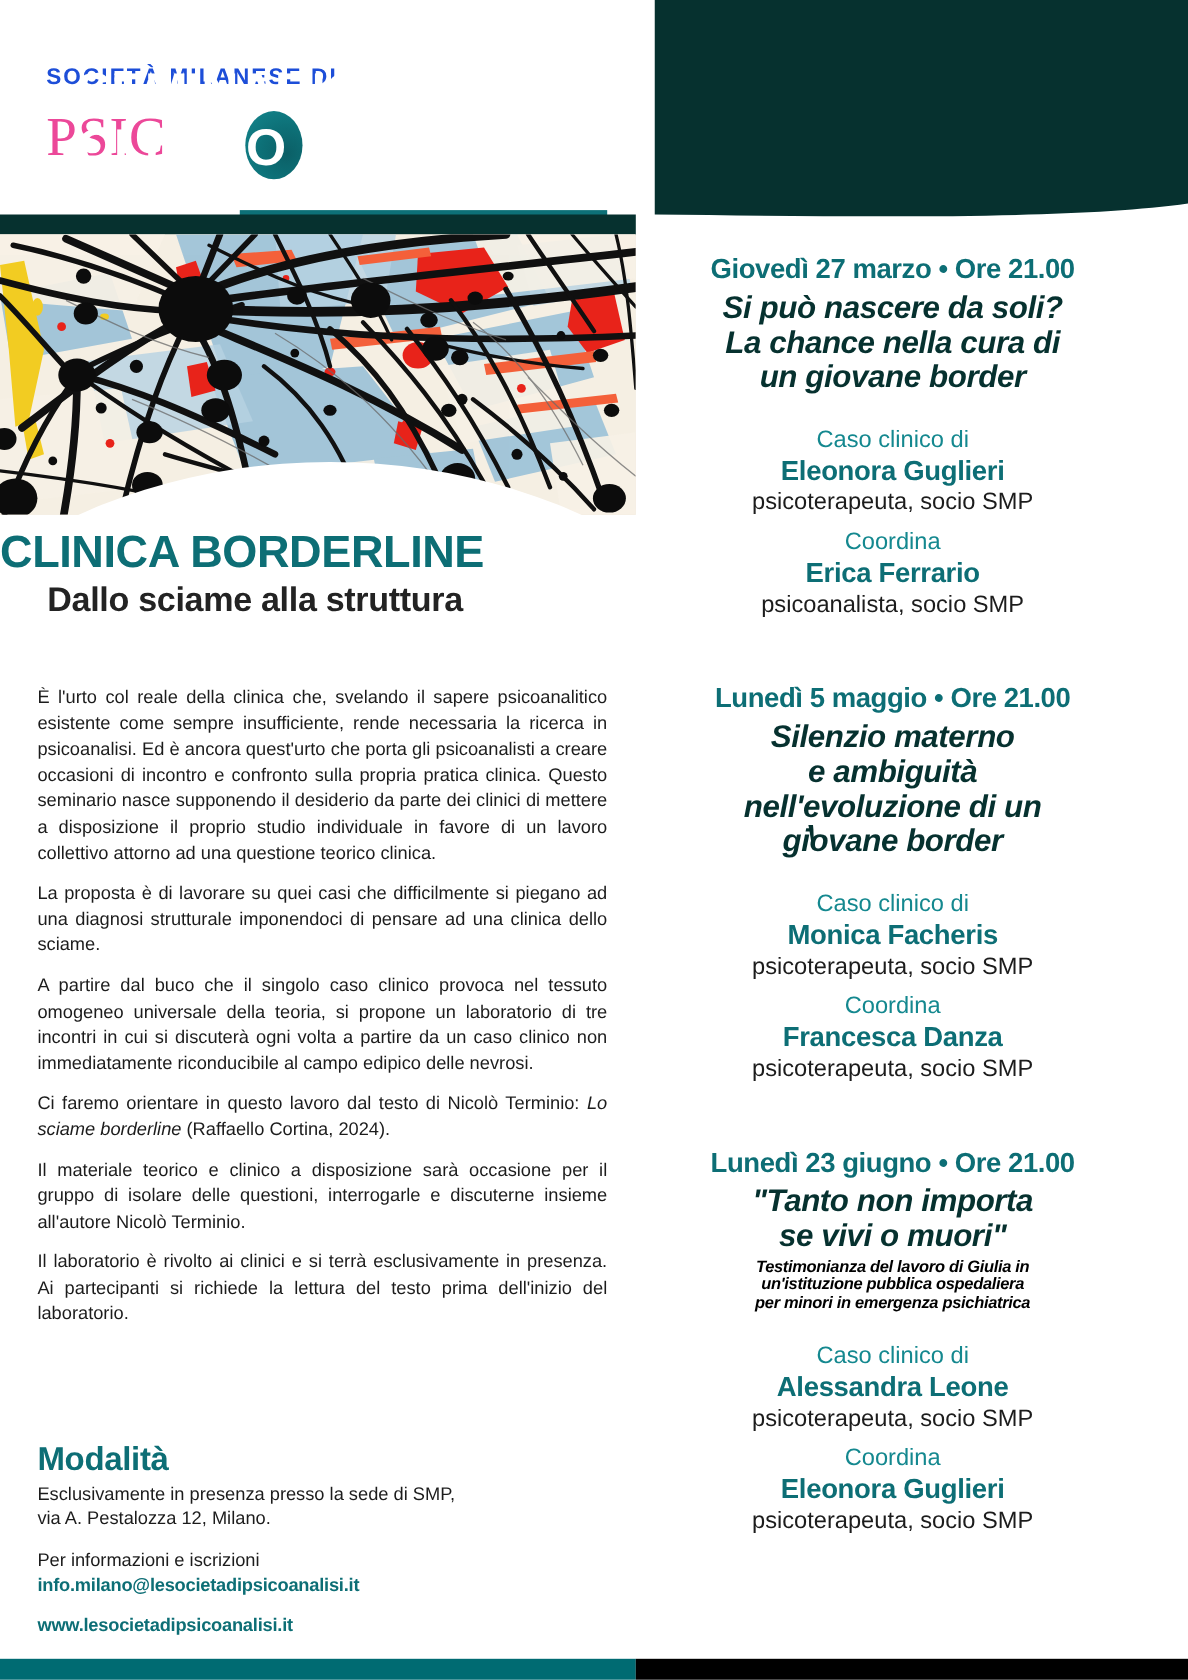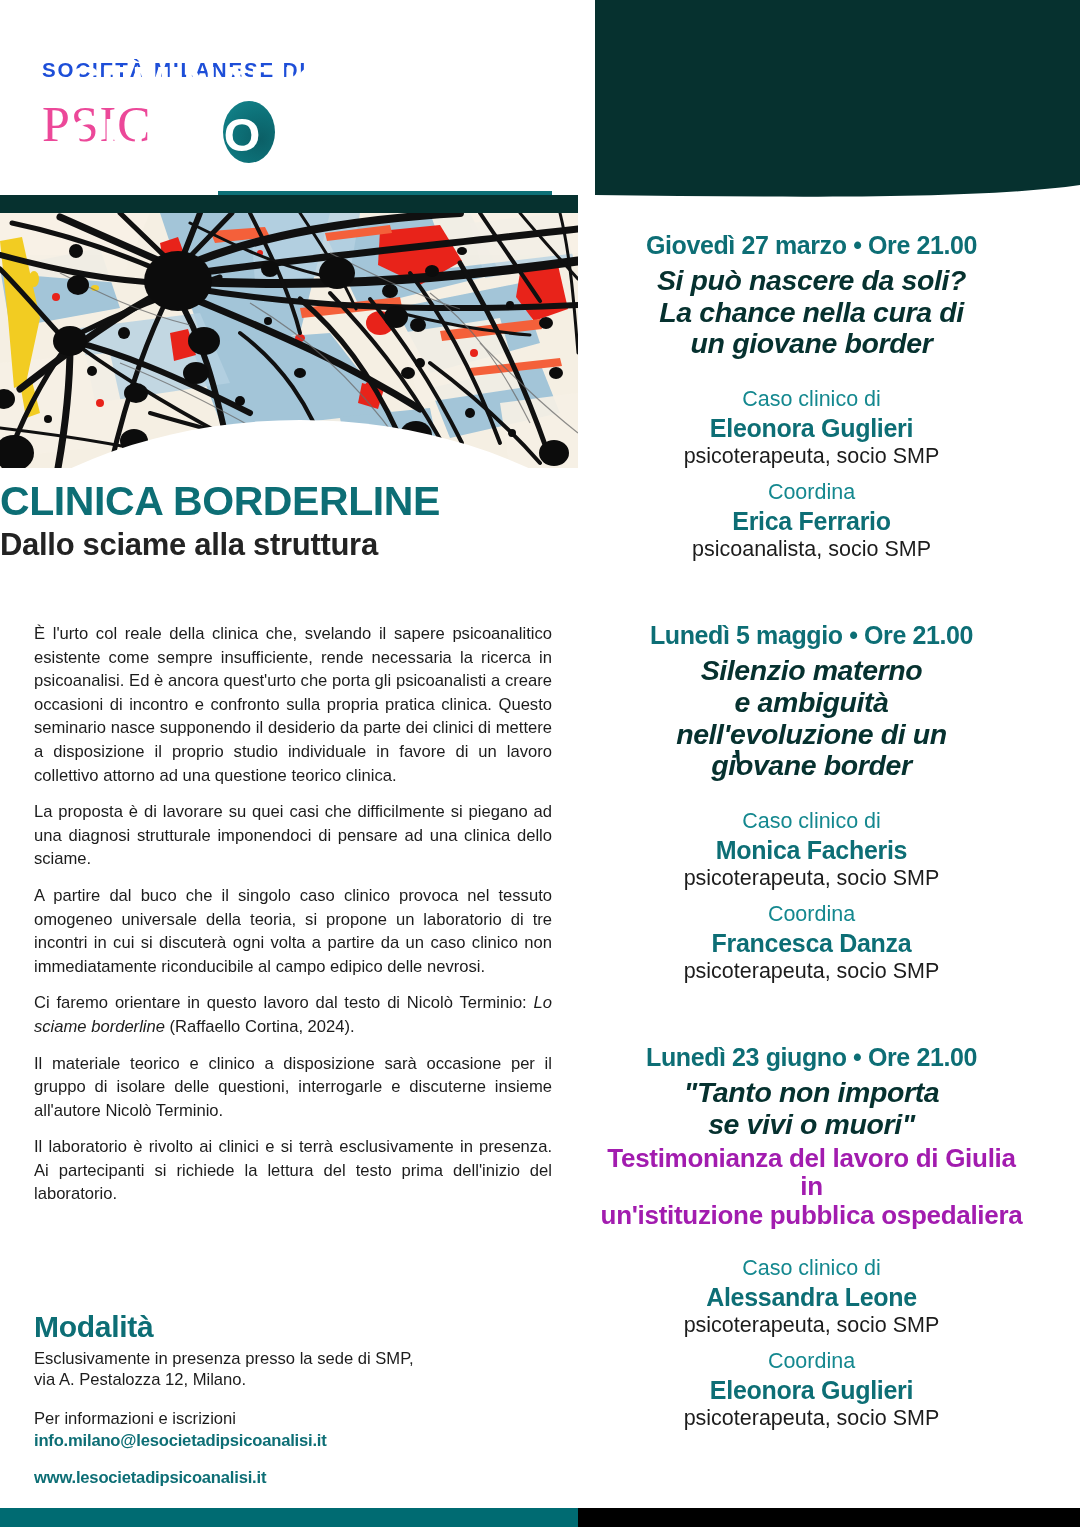--- a/index.html
+++ b/index.html
@@ -72,21 +72,21 @@
   }
 
   
   #left-headings { position:absolute; left:0; top:480px; width:578px; text-align:left; z-index:6; }
   #title-main {
     font-size:41px; font-weight:700; color:#0d6e75;
     letter-spacing:-0.4px; line-height:1.06;
   }
   #title-sub {
     font-size:31px; font-weight:700; color:#232323;
-    letter-spacing:-0.3px; line-height:1.1; margin-top:5px;
+    letter-spacing:-0.3px; line-height:1.1; margin-top:5px;padding-left:43px;
   }
 
   
   #body-text {
     position:absolute; left:34px; top:622px; width:518px; z-index:6;
   }
   #body-text p {
     font-size:16.6px; line-height:23.6px; color:#1c1c1c;
     text-align:justify; margin-bottom:13px;
   }
@@ -126,21 +126,21 @@
   .event { margin-bottom:0; text-align:center; padding-right:27px; }
   .event-date {
     font-size:25px; font-weight:700; color:#0d6e75; letter-spacing:-0.4px;
     line-height:1.2;
   }
   .event-title {
     font-size:28.5px; font-weight:700; font-style:italic; color:#06312f;
     line-height:1.11; letter-spacing:-0.4px; margin-top:5px;
   }
   .event-subtitle {
-    font-size:26px; font-weight:700; color:#a21caf;
+    font-size:15px; font-weight:700; font-style:italic; color:#000000;
     line-height:1.1; letter-spacing:-0.3px; margin-top:3px;
   }
   .cred-label {
     font-size:21.5px; color:#14888f; font-weight:400; line-height:1.25;
   }
   .cred-name {
     font-size:25px; font-weight:700; color:#0d6e75; letter-spacing:-0.3px;
     line-height:1.2;
   }
   .cred-role {
@@ -399,20 +399,21 @@
 
   <div class="event">
     <div class="event-date">Lunedì 23 giugno • Ore 21.00</div>
     <div class="event-title">
       <span>"Tanto non importa</span><br>
       <span>se vivi o muori"</span>
     </div>
     <div class="event-subtitle">
       <span>Testimonianza del lavoro di Giulia in</span><br>
       <span>un'istituzione pubblica ospedaliera</span><br>
+      <span>per minori in emergenza psichiatrica</span>
     </div>
     <div class="cred-label cred-first">Caso clinico di</div>
     <div class="cred-name">Alessandra Leone</div>
     <div class="cred-role">psicoterapeuta, socio SMP</div>
     <div class="cred-label cred-gap">Coordina</div>
     <div class="cred-name">Eleonora Guglieri</div>
     <div class="cred-role">psicoterapeuta, socio SMP</div>
   </div>
 </div>
 

